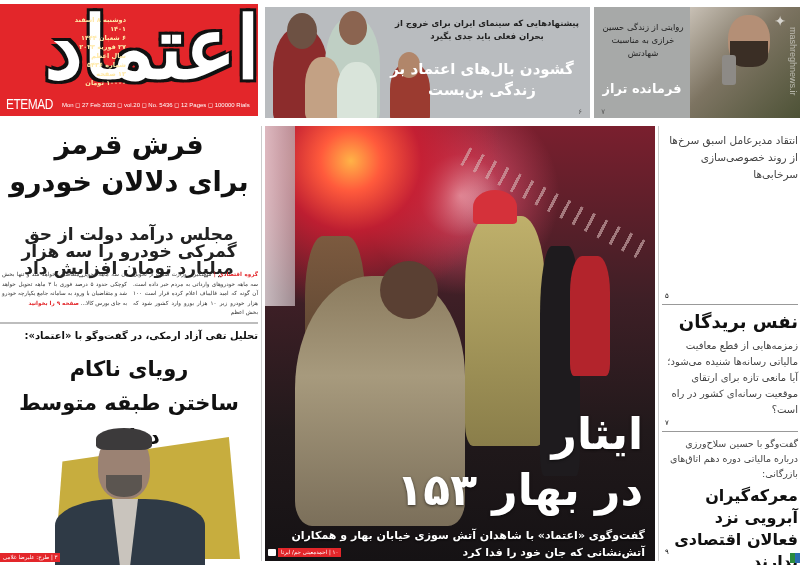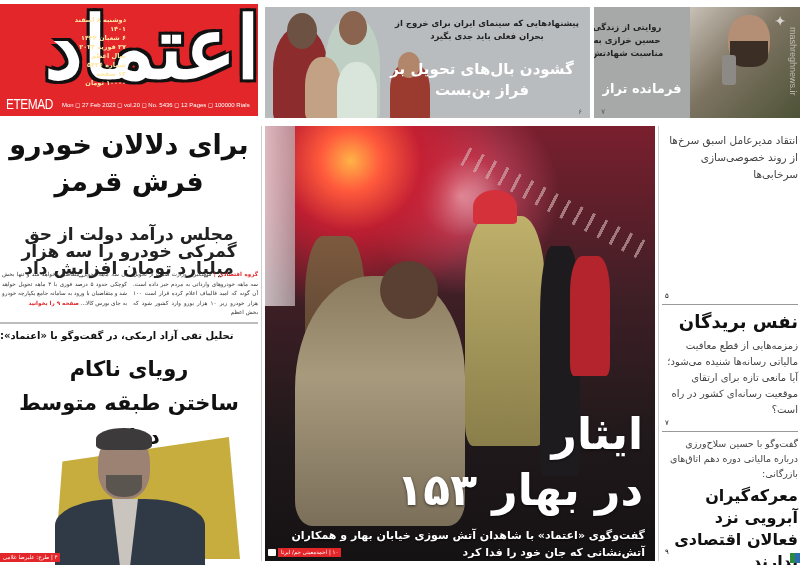--- a/index.html
+++ b/index.html
@@ -23,34 +23,34 @@
   .teaser-cinema .headline { position: absolute; right: 8px; top: 52px; width: 200px; font-size: 15px; line-height: 21px; font-weight: bold; color: #fff; }
   .teaser-cinema .page { position: absolute; right: 8px; bottom: 2px; font-size: 7px; color: #555; }
 
   .teaser-commander { position: absolute; left: 593px; top: 7px; width: 207px; height: 111px; background: #a7a9a8; overflow: hidden; border-left: 1px solid #fff; }
   .commander-photo { position: absolute; right: 0; top: 0; width: 110px; height: 111px; background: linear-gradient(135deg, #c8c0b5 0%, #7d7462 45%, #4d5236 100%); }
   .commander-head { position: absolute; right: 30px; top: 8px; width: 42px; height: 52px; border-radius: 45%; background: #b48f76; }
   .commander-beard { position: absolute; right: 32px; top: 34px; width: 38px; height: 26px; border-radius: 0 0 40% 40%; background: #3a2e25; }
   .commander-mic { position: absolute; right: 64px; top: 48px; width: 14px; height: 30px; background: #8d8a86; border-radius: 3px; }
   .watermark { position: absolute; right: 2px; top: 20px; font-family: "Liberation Sans", sans-serif; font-size: 9px; color: rgba(255,255,255,0.55); writing-mode: vertical-rl; }
   .watermark-logo { position: absolute; right: 14px; top: 6px; font-size: 14px; font-weight: bold; color: rgba(255,255,255,0.7); }
-  .teaser-commander .kicker { position: absolute; right: 128px; top: 14px; width: 90px; font-size: 8.5px; line-height: 13px; font-weight: bold; color: #222; }
+  .teaser-commander .kicker { position: absolute; right: 112px; top: 14px; width: 90px; font-size: 8.5px; line-height: 13px; font-weight: normal; color: #222; }
   .teaser-commander .headline { position: absolute; right: 112px; top: 74px; width: 92px; font-size: 13px; font-weight: bold; color: #fff; }
   .teaser-commander .page { position: absolute; right: 195px; bottom: 2px; font-size: 7px; color: #555; }
 
   
   .lead-headline { position: absolute; left: 0; top: 126px; width: 258px; font-size: 27px; line-height: 37px; font-weight: bold; text-align: center; direction: rtl; }
   .lead-sub { position: absolute; left: 0; top: 226px; width: 258px; font-size: 17px; line-height: 17px; font-weight: bold; text-align: center; direction: rtl; color: #222; }
   .lead-body { position: absolute; left: 2px; top: 270px; width: 256px; height: 48px; display: flex; flex-direction: row-reverse; gap: 6px; }
   .lead-body .col { width: 125px; font-size: 5.6px; line-height: 9.5px; color: #333; direction: rtl; text-align: justify; }
   .lead-body .tag { color: #e3262a; font-weight: bold; }
   .lead-body .more { color: #e3262a; font-weight: bold; }
   .rule { position: absolute; height: 2px; background: #bdbdbd; }
 
-  .interview-kicker { position: absolute; left: 0; top: 330px; width: 258px; font-size: 10px; font-weight: bold; text-align: left; direction: rtl; }
+  .interview-kicker { position: absolute; left: 0; top: 330px; width: 258px; font-size: 10px; font-weight: bold; text-align: right; direction: rtl; }
   .interview-headline { position: absolute; left: 0; top: 352px; width: 258px; font-size: 21px; line-height: 34px; font-weight: bold; text-align: center; direction: rtl; }
   .interview-art { position: absolute; left: 0; top: 425px; width: 258px; height: 140px; overflow: hidden; }
   .yellow-shape { position: absolute; left: 55px; top: 12px; width: 185px; height: 122px; background: #c7ad3e; clip-path: polygon(4% 20%, 94% 0%, 100% 100%, 0% 100%); }
   .portrait-face { position: absolute; left: 98px; top: 8px; width: 52px; height: 66px; border-radius: 45% 45% 42% 42%; background: #9b8273; }
   .portrait-hair { position: absolute; left: 96px; top: 3px; width: 56px; height: 22px; border-radius: 50% 50% 20% 20%; background: #3c3a3b; }
   .portrait-beard { position: absolute; left: 106px; top: 50px; width: 36px; height: 22px; border-radius: 0 0 50% 50%; background: #5b5550; }
   .portrait-suit { position: absolute; left: 55px; top: 74px; width: 150px; height: 66px; border-radius: 40% 40% 0 0; background: #2f3a46; }
   .portrait-shirt { position: absolute; left: 112px; top: 74px; width: 26px; height: 66px; background: #c9c4bd; clip-path: polygon(0 0, 100% 0, 70% 100%, 30% 100%); }
   .art-credit { position: absolute; left: 0; top: 128px; height: 9px; background: #e3262a; color: #fff; font-size: 5.5px; line-height: 9px; padding: 0 3px; direction: rtl; }
 
@@ -107,40 +107,40 @@
     <div class="person" style="left:8px;top:20px;width:55px;height:95px;background:#8c2c2c;"></div>
     <div class="person" style="left:22px;top:6px;width:30px;height:36px;border-radius:50%;background:#6d5143;"></div>
     <div class="person" style="left:60px;top:10px;width:55px;height:105px;background:#bfcfc4;"></div>
     <div class="person" style="left:74px;top:4px;width:28px;height:34px;border-radius:50%;background:#8b6450;"></div>
     <div class="person" style="left:40px;top:50px;width:36px;height:62px;background:#c3a184;"></div>
     <div class="person" style="left:72px;top:55px;width:40px;height:60px;background:#d9e4da;"></div>
     <div class="person" style="left:125px;top:55px;width:40px;height:60px;background:#9b3b30;"></div>
     <div class="person" style="left:133px;top:45px;width:22px;height:26px;border-radius:50%;background:#b1866a;"></div>
   </div>
   <div class="kicker rtl">پیشنهادهایی که سینمای ایران برای خروج از بحران فعلی باید جدی بگیرد</div>
-  <div class="headline rtl">گشودن بال‌های تحویل بر فراز بن‌بست</div>
+  <div class="headline rtl">گشودن بال‌های اعتماد بر زندگی بن‌بست</div>
   <div class="page">۶</div>
 </div>
 
 <div class="teaser-commander">
   <div class="commander-photo">
     <div class="commander-head"></div>
     <div class="commander-beard"></div>
     <div class="commander-mic"></div>
   </div>
   <div class="watermark-logo">✦</div>
   <div class="watermark">mashreghnews.ir</div>
   <div class="kicker rtl">روایتی از زندگی حسین خرازی به مناسبت شهادتش</div>
   <div class="headline rtl">فرمانده تراز</div>
   <div class="page">۷</div>
 </div>
 
 <div class="lead-headline">
+  <div>فرش قرمز</div>
   <div>برای دلالان خودرو</div>
-  <div>فرش قرمز</div>
 </div>
 <div class="lead-sub">مجلس درآمد دولت از حق گمرکی خودرو را سه هزار میلیارد تومان افزایش داد</div>
 <div class="lead-body">
   <div class="col">
     <span class="tag">گروه اقتصادی |</span>
     <span>سختگیری وزارت صمت از تحویل سه ماهه خودروهای وارداتی به مردم خبر داده است. آن گونه که امید قالیباف اعلام کرده قرار است ۱۰۰ هزار خودرو زیر ۱۰ هزار یورو وارد کشور شود که بخش اعظم</span>
   </div>
   <div class="col">
     <span>آن سه ماهه تحویل متقاضیان خواهد شد و تنها بخش کوچکی حدود ۵ درصد فوری با ۳ ماهه تحویل خواهد شد و متقاضیان با ورود به سامانه جامع یکپارچه خودرو به جای بورس کالا...</span>
     <span class="more">صفحه ۹ را بخوانید</span>

